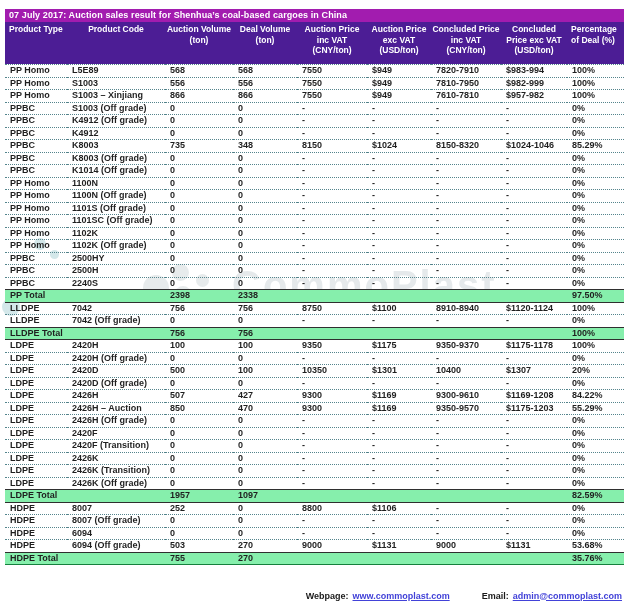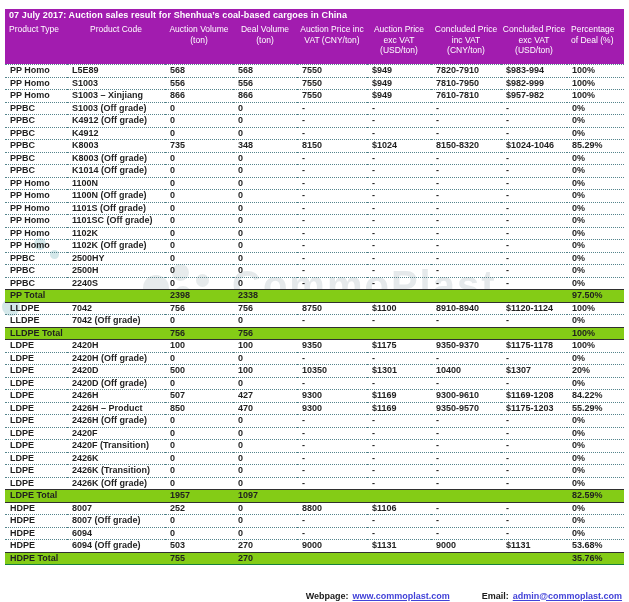--- a/index.html
+++ b/index.html
@@ -12,37 +12,37 @@
     font-size:9px;font-weight:bold;
     height:13px;line-height:13px;
     padding-left:4px;letter-spacing:0.1px;
   }
 
   table.report-table{
     position:relative;z-index:1;
     width:619px;border-collapse:collapse;table-layout:fixed;
   }
   th{
-    background:#a21caf;color:#ffffff;
-    font-size:8.5px;line-height:10.5px;font-weight:normal;
+    background:#4c1d95;color:#ffffff;
+    font-size:8.5px;line-height:10.5px;font-weight:bold;
     text-align:center;vertical-align:top;
     padding:2px 1px 0 1px;height:40px;
     overflow:hidden;
   }
   th.al{text-align:left;padding-left:4px;}
   td{
     font-size:9px;font-weight:bold;color:#1f1f1f;
     height:11.5px;line-height:11px;
     padding:0 0 0 5px;
     border-top:1px dotted #54848C;
     white-space:nowrap;overflow:hidden;
     background:transparent;
   }
   tr.total td{
-    background:#84cc16;
+    background:#86efac;
     border-top:1px solid #2f2f2f;
     border-bottom:1px solid #2f2f2f;
   }
   tbody tr:last-child td{border-bottom:1px solid #15803d;}
 
   .footer{
     position:relative;z-index:2;
     display:flex;justify-content:flex-end;align-items:center;
     width:619px;height:13px;
     font-size:9px;font-weight:bold;color:#1a1a1a;
@@ -400,21 +400,21 @@
           <td>507</td>
           <td>427</td>
           <td>9300</td>
           <td>$1169</td>
           <td>9300-9610</td>
           <td>$1169-1208</td>
           <td>84.22%</td>
         </tr>
         <tr>
           <td>LDPE</td>
-          <td>2426H – Product</td>
+          <td>2426H – Auction</td>
           <td>850</td>
           <td>470</td>
           <td>9300</td>
           <td>$1169</td>
           <td>9350-9570</td>
           <td>$1175-1203</td>
           <td>55.29%</td>
         </tr>
         <tr>
           <td>LDPE</td>

